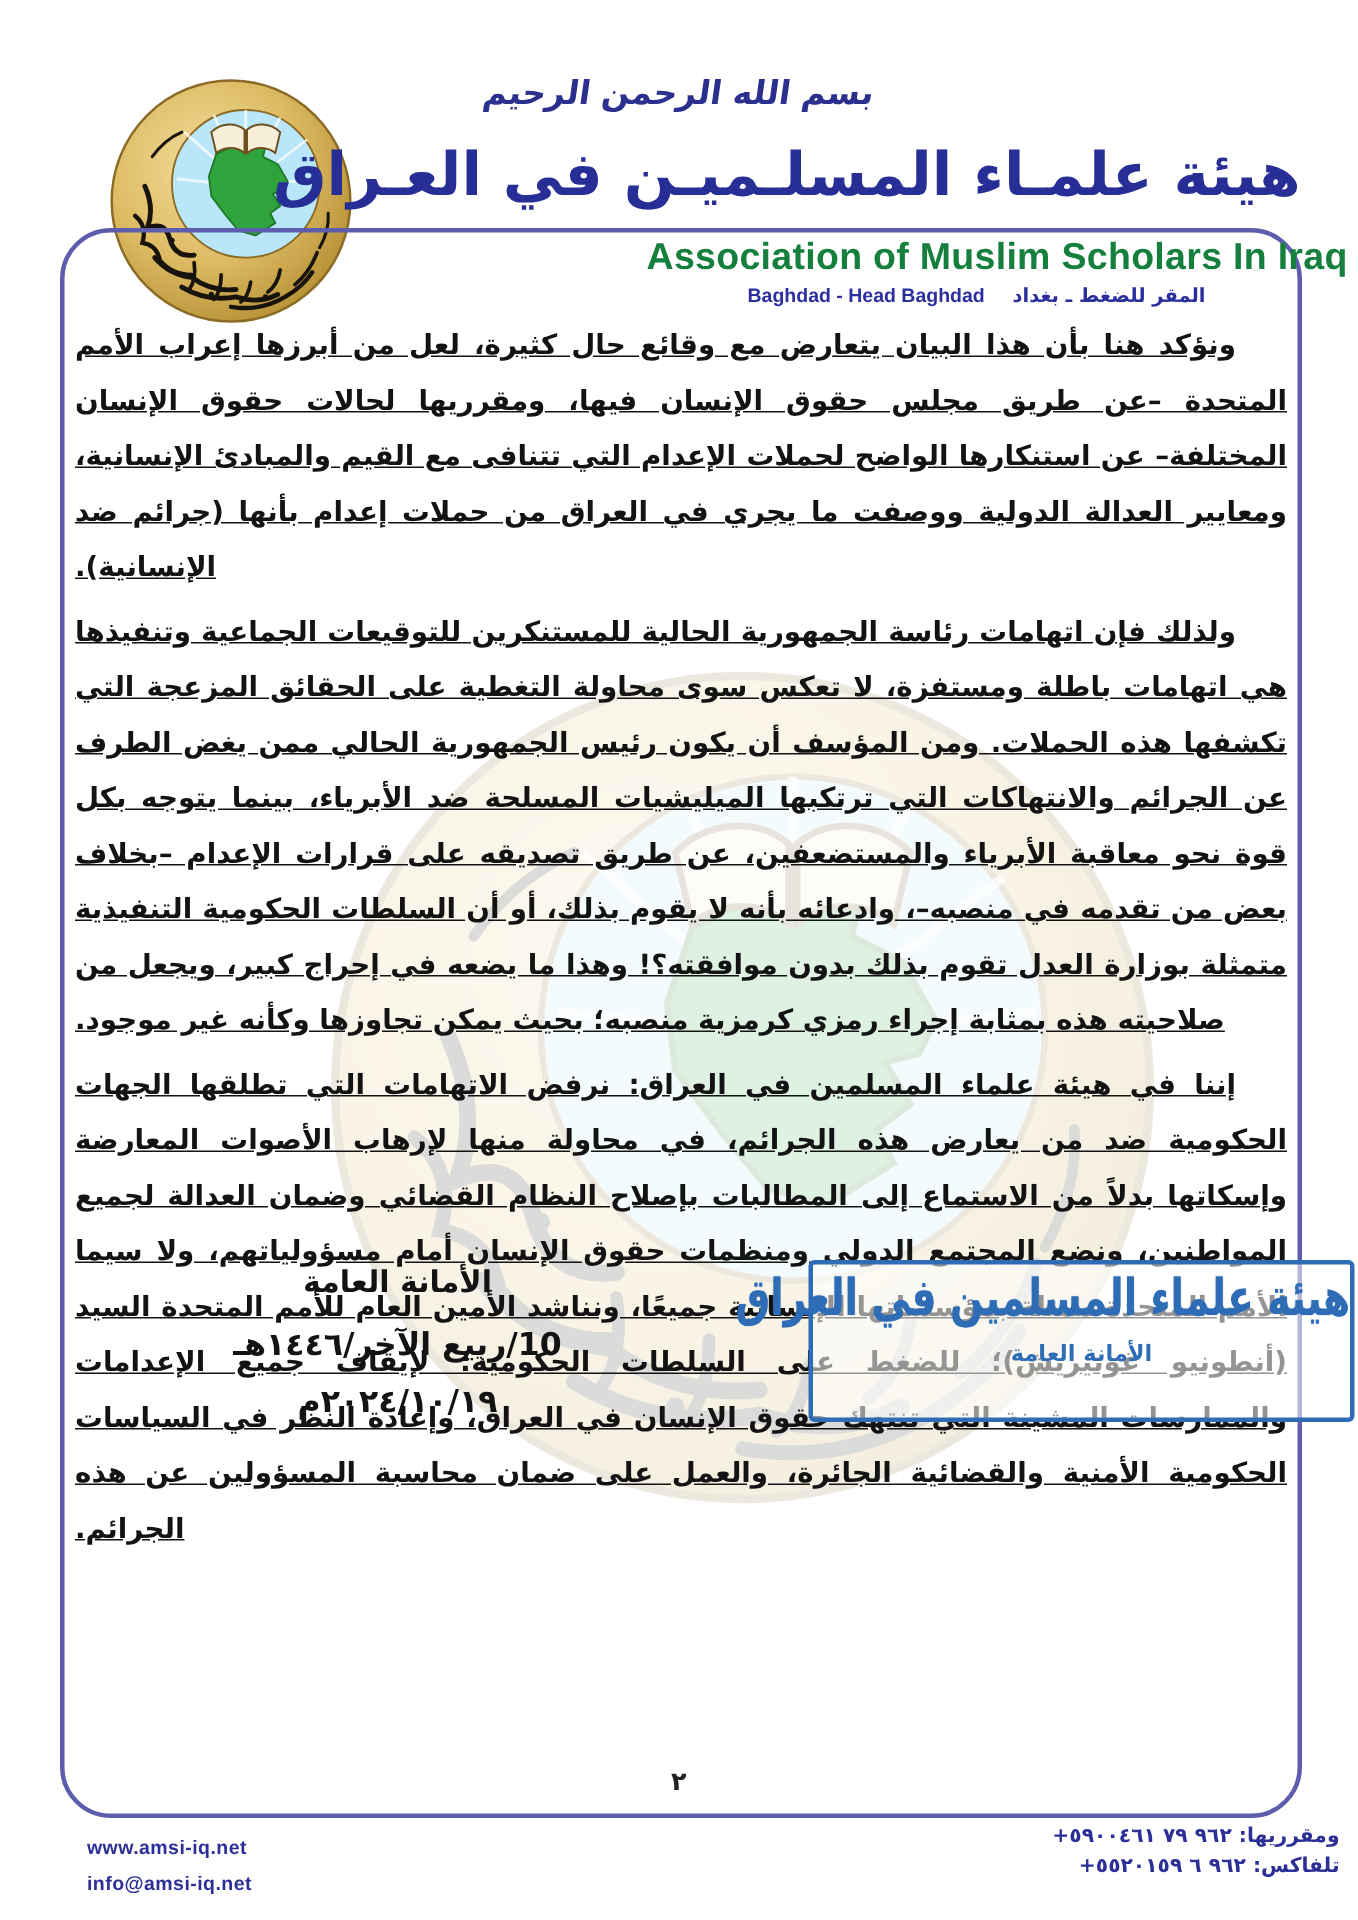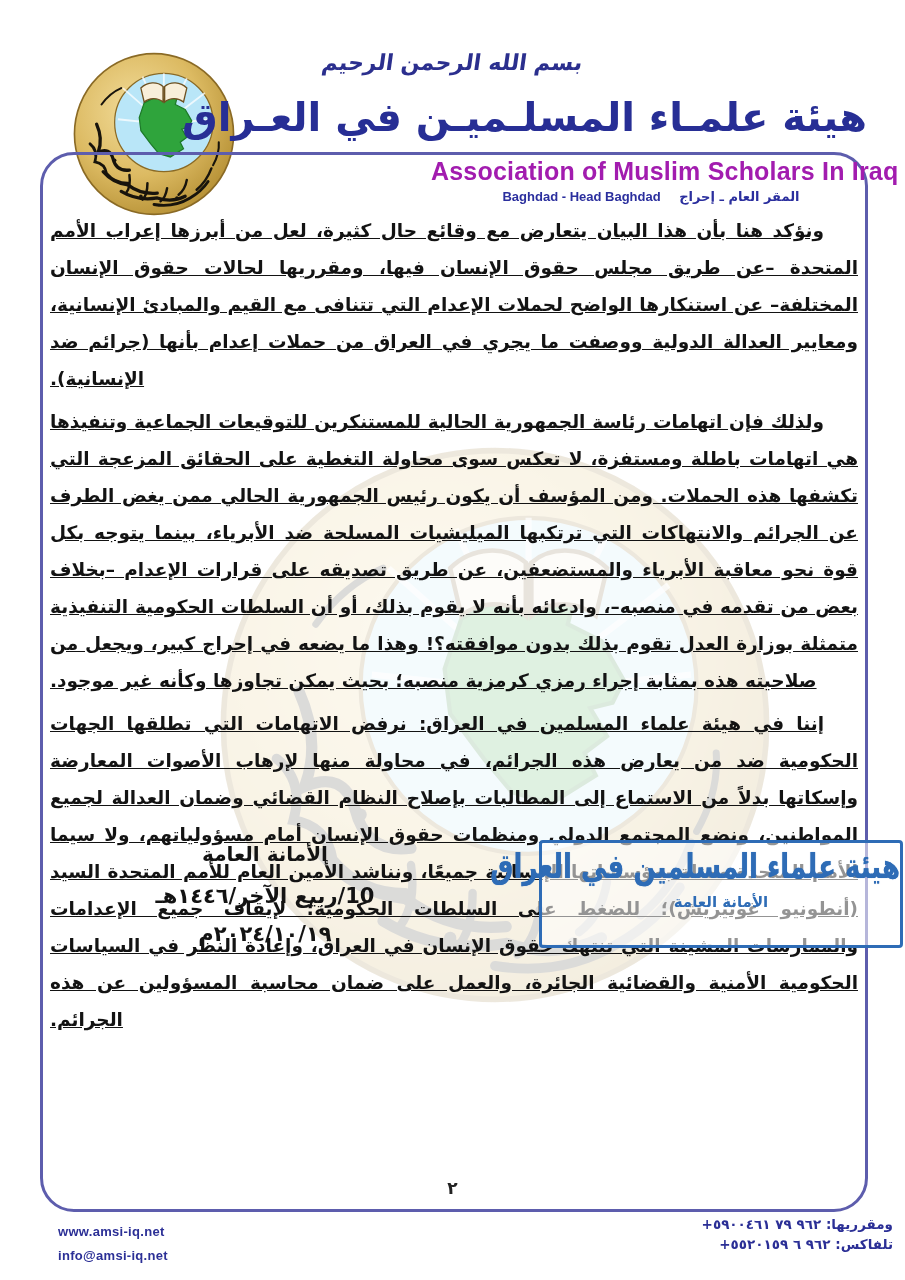--- a/index.html
+++ b/index.html
@@ -14,21 +14,21 @@
     display:inline-block;font-size:22px;font-weight:bold;color:#2b2f8e;
     transform:skewX(-8deg);letter-spacing:1px;direction:rtl;
   }
   .title-ar{
     position:absolute;right:38px;top:94px;direction:rtl;
     font-size:40px;font-weight:bold;color:#272e95;white-space:nowrap;
   }
   .title-en-block{position:absolute;right:34px;top:157px;width:440px;text-align:center;}
   .title-en{
     font-family:"Liberation Sans",sans-serif;font-size:25px;font-weight:bold;
-    color:#a21caf;white-space:nowrap;letter-spacing:0.2px;
+    color:#15803d;white-space:nowrap;letter-spacing:0.2px;
   }
   .hq-line{
     margin-top:3px;font-size:13px;font-weight:bold;color:#2b2f9e;
     direction:ltr;white-space:nowrap;
   }
   .hq-line .ar{margin-left:14px;font-family:"DejaVu Sans",sans-serif;}
   .hq-line .en{font-family:"Liberation Sans",sans-serif;}
   
   .border-frame{
     position:absolute;left:40px;top:152px;width:822px;height:1054px;
@@ -143,21 +143,21 @@
   </div>
 
   <div class="title-ar">هيئة علمـاء المسلـميـن في العـراق</div>
 
   <div class="border-frame"></div>
 
   <div class="title-en-block">
     <div class="title-en">Association of Muslim Scholars In Iraq</div>
     <div class="hq-line">
       <span class="en">Baghdad - Head Baghdad</span>
-      <span class="ar">المقر العام ـ إحراج</span>
+      <span class="ar">المقر للضغط ـ بغداد</span>
     </div>
   </div>
 
   <svg class="watermark" viewBox="0 0 200 200">
     <use href="#logoSym"></use>
   </svg>
 
   <div class="doc-text">
     <p>ونؤكد هنا بأن هذا البيان يتعارض مع وقائع حال كثيرة، لعل من أبرزها إعراب الأمم المتحدة –عن طريق مجلس حقوق الإنسان فيها، ومقرريها لحالات حقوق الإنسان المختلفة– عن استنكارها الواضح لحملات الإعدام التي تتنافى مع القيم والمبادئ الإنسانية، ومعايير العدالة الدولية ووصفت ما يجري في العراق من حملات إعدام بأنها (جرائم ضد الإنسانية).</p>
     <p>ولذلك فإن اتهامات رئاسة الجمهورية الحالية للمستنكرين للتوقيعات الجماعية وتنفيذها هي اتهامات باطلة ومستفزة، لا تعكس سوى محاولة التغطية على الحقائق المزعجة التي تكشفها هذه الحملات. ومن المؤسف أن يكون رئيس الجمهورية الحالي ممن يغض الطرف عن الجرائم والانتهاكات التي ترتكبها الميليشيات المسلحة ضد الأبرياء، بينما يتوجه بكل قوة نحو معاقبة الأبرياء والمستضعفين، عن طريق تصديقه على قرارات الإعدام –بخلاف بعض من تقدمه في منصبه–، وادعائه بأنه لا يقوم بذلك، أو أن السلطات الحكومية التنفيذية متمثلة بوزارة العدل تقوم بذلك بدون موافقته؟! وهذا ما يضعه في إحراج كبير، ويجعل من صلاحيته هذه بمثابة إجراء رمزي كرمزية منصبه؛ بحيث يمكن تجاوزها وكأنه غير موجود.</p>

